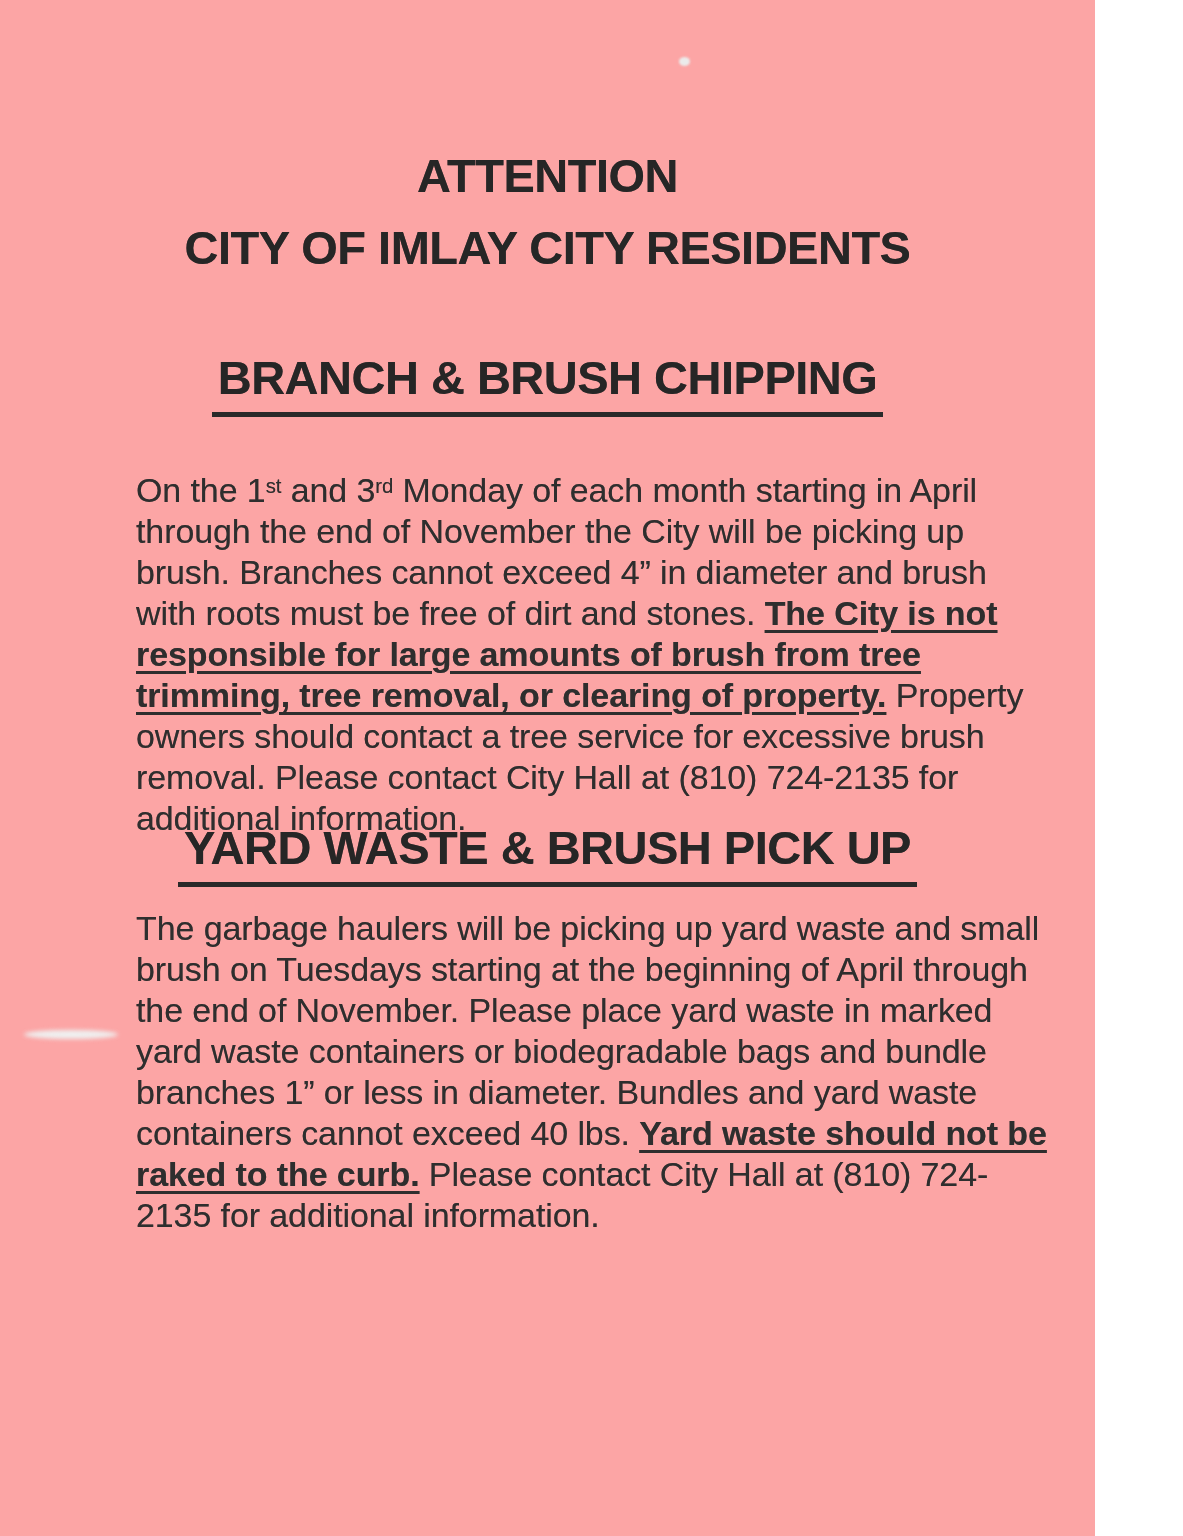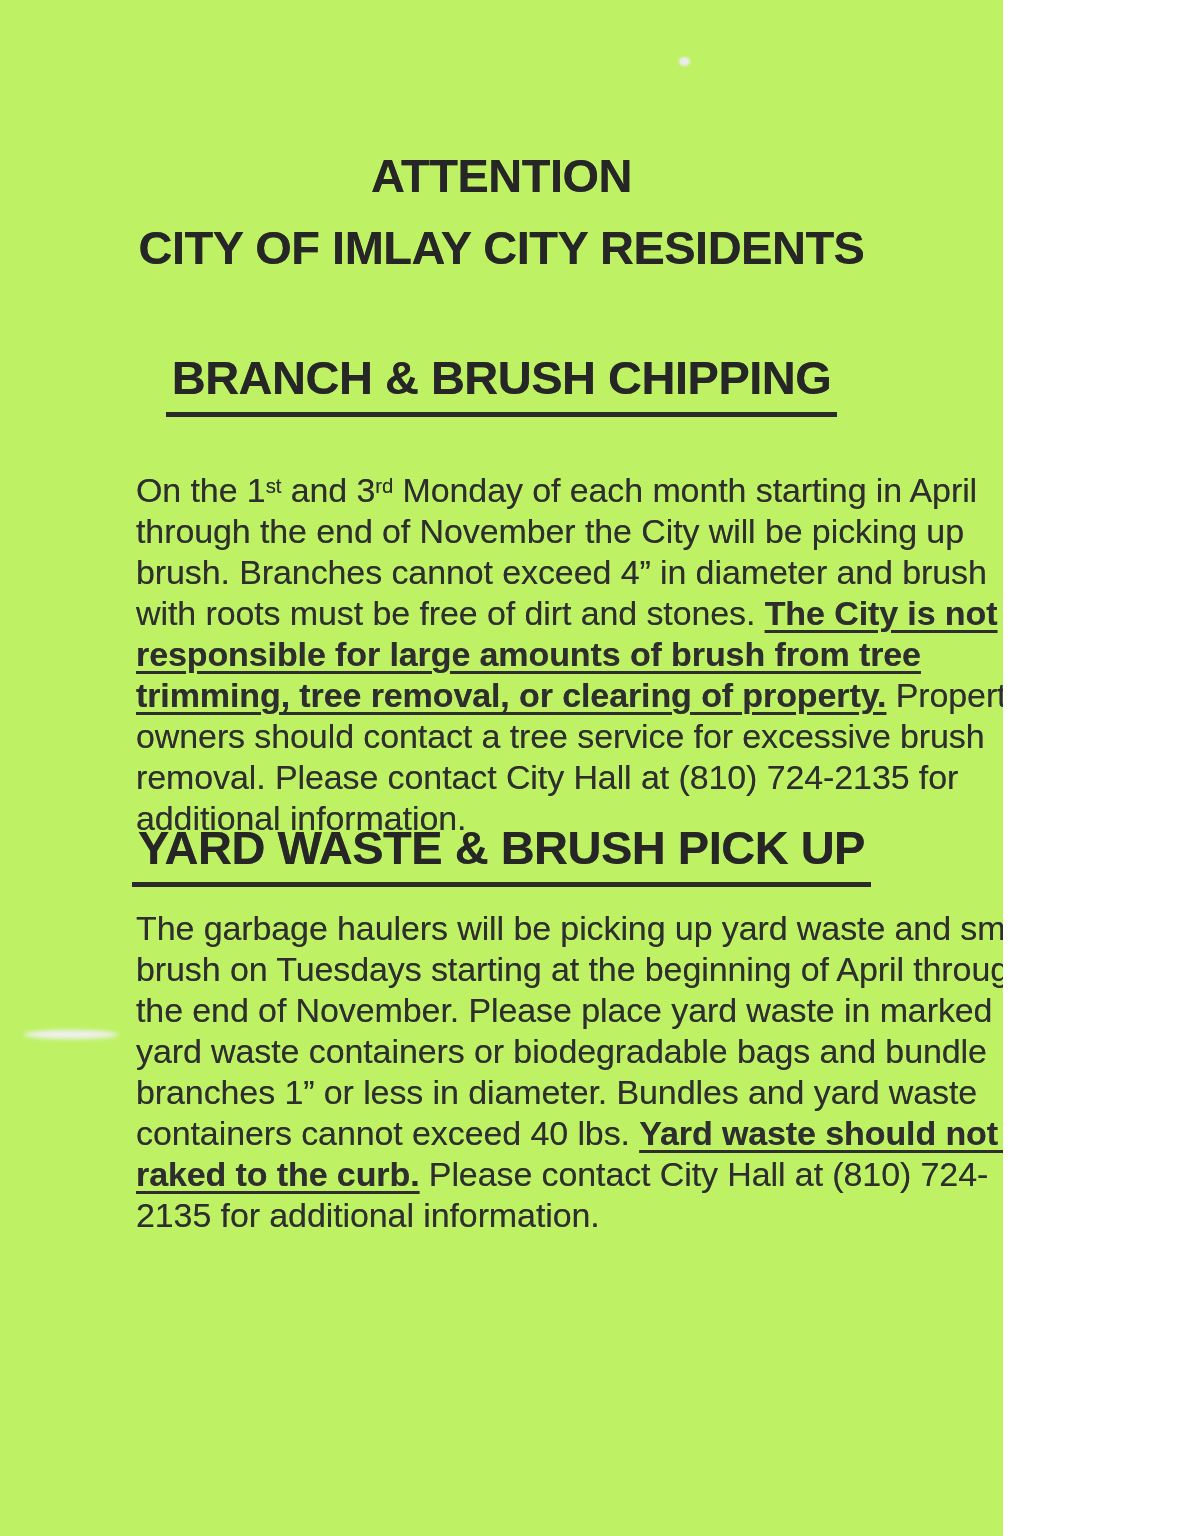--- a/index.html
+++ b/index.html
@@ -1,20 +1,20 @@
 <!DOCTYPE html>
 <html><head>
 <meta charset="utf-8">
 <style>
   html, body { margin: 0; padding: 0; background: #ffffff; }
   .page {
     position: relative;
-    width: 1003px;
+    width: 1095px;
     height: 1536px;
-    background: #bef264;
+    background: #fca5a5;
     font-family: "Liberation Sans", sans-serif;
     color: #2e2e2e;
     overflow: hidden;
   }
   .heading {
     position: absolute;
     left: 0;
     width: 100%;
     text-align: center;
     font-weight: 700;

